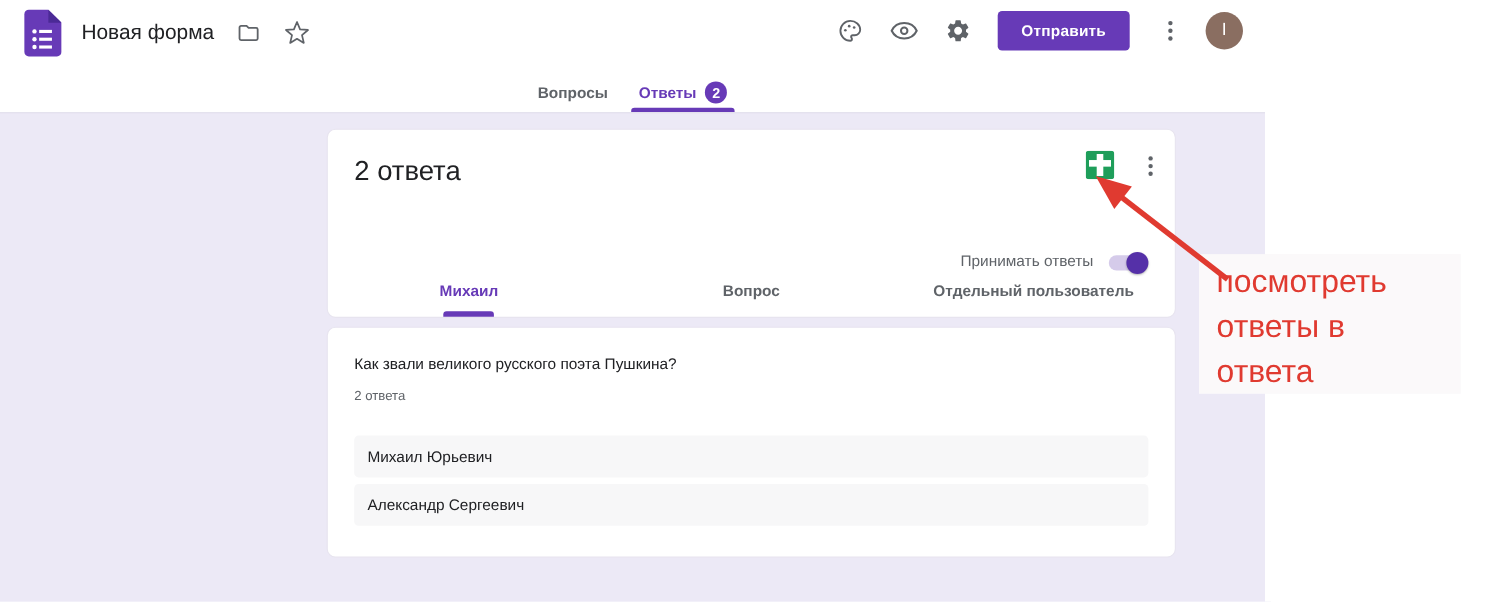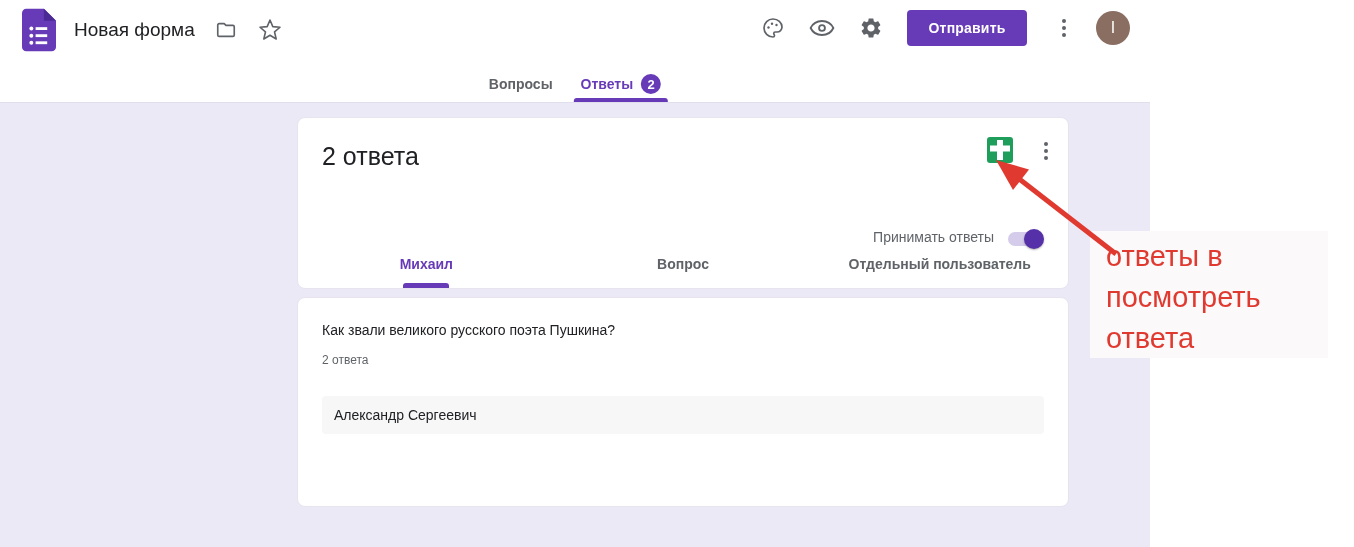--- a/index.html
+++ b/index.html
@@ -176,28 +176,29 @@
         <div class="summary-tab">
           <span>Отдельный пользователь</span>
         </div>
       </div>
     </div>
 
     <div class="card card-question">
       <div class="q-title">Как звали великого русского поэта Пушкина?</div>
       <div class="q-count">2 ответа</div>
       <div class="answers">
+        <div class="answer-row">Михаил Юрьевич</div>
         <div class="answer-row">Александр Сергеевич</div>
       </div>
     </div>
 
     <div class="annotation-box">
       <div class="annotation-text">
+        <div>посмотреть</div>
         <div>ответы в</div>
-        <div>посмотреть</div>
         <div>ответа</div>
       </div>
     </div>
     <svg class="arrow-svg" viewBox="0 0 1354 445">
       <line x1="1116" y1="151" x2="1018" y2="75" stroke="#e03a30" stroke-width="5"></line>
       <polygon points="996,57 1029,66.5 1013,87" fill="#e03a30"></polygon>
     </svg>
 
   </div>
 </div>

